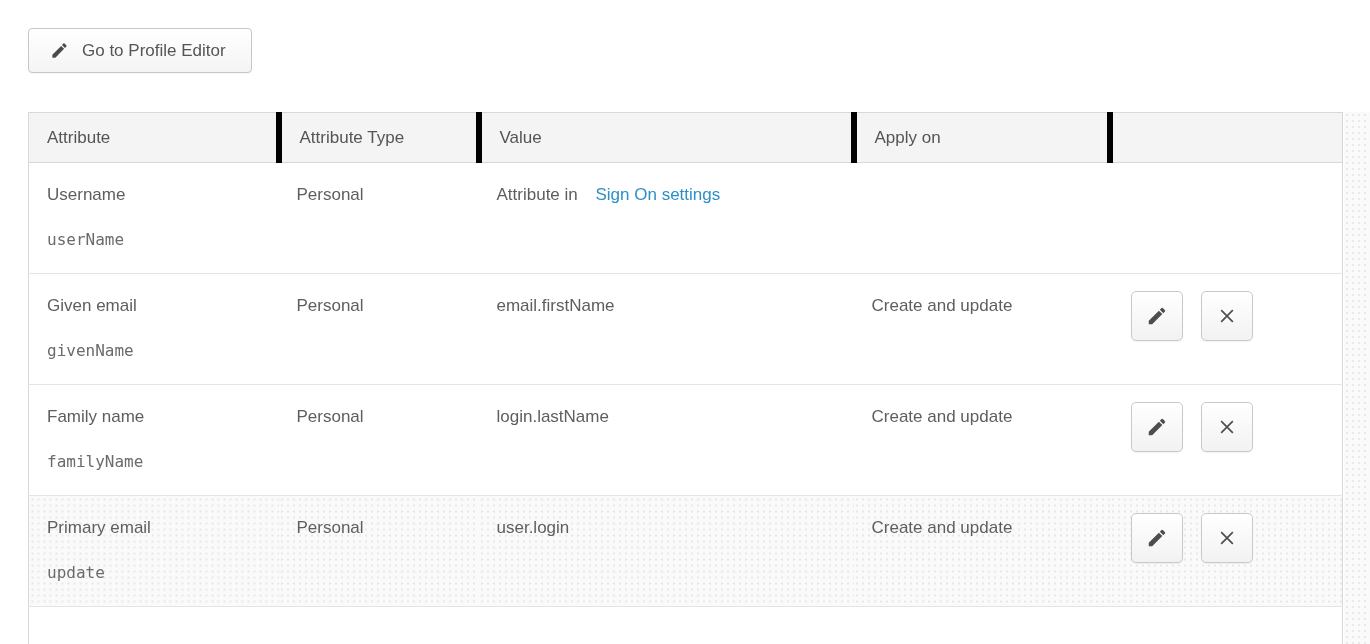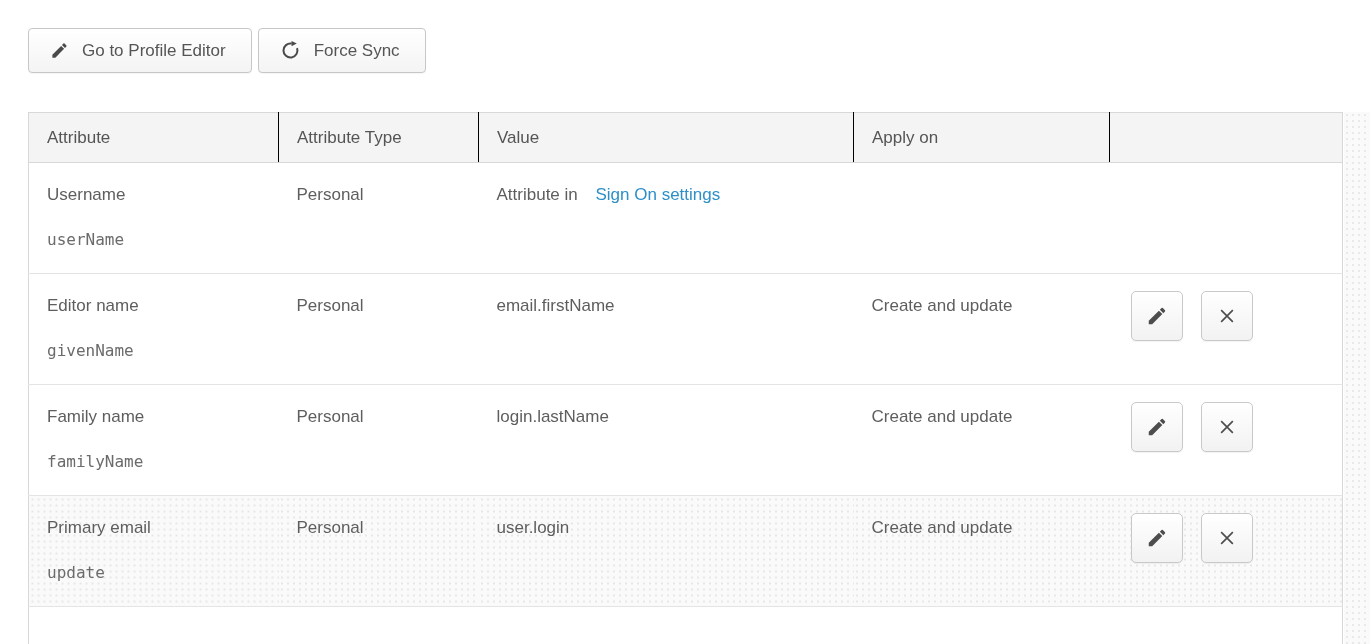--- a/index.html
+++ b/index.html
@@ -36,21 +36,21 @@
     border: 1px solid #d8d8d8;
   }
   .attr-table thead th {
     background: #f4f4f4;
     height: 50px;
     text-align: left;
     font-weight: 400;
     font-size: 17px;
     color: #555555;
     padding: 0 0 0 18px;
-    border-right: 1px solid #000000;
+    border-right: 6px solid #000000;
     border-bottom: 1px solid #d8d8d8;
     white-space: nowrap;
   }
   .attr-table thead th:last-child { border-right: none; }
 
   .attr-table tbody tr { height: 111px; }
   .attr-table tbody td {
     vertical-align: top;
     padding: 22px 0 8px 18px;
     font-size: 17px;
@@ -101,29 +101,20 @@
 
 <div class="toolbar">
   <button class="btn">
     <span style="display:inline-flex;">
       <svg width="19" height="19" viewBox="0 0 24 24" fill="currentColor">
         <path d="M3 17.25V21h3.75L17.81 9.94l-3.75-3.75L3 17.25zM20.71 7.04c.39-.39.39-1.02 0-1.41l-2.34-2.34a.9959.9959 0 0 0-1.41 0l-1.83 1.83 3.75 3.75 1.83-1.83z"></path>
       </svg>
     </span>
     <span>Go to Profile Editor</span>
   </button>
-  <button class="btn">
-    <span style="display:inline-flex;">
-      <svg width="21" height="21" viewBox="0 0 24 24">
-        <path d="M19.5 9.3 A8 8 0 1 1 13.4 4.12" fill="none" stroke="currentColor" stroke-width="2.3"></path>
-        <polygon points="13.2,1.1 13.2,7.2 19.2,4.1" fill="currentColor"></polygon>
-      </svg>
-    </span>
-    <span>Force Sync</span>
-  </button>
 </div>
 
 <table class="attr-table">
   <colgroup>
     <col style="width:250px">
       <col style="width:200px">
       <col style="width:375px">
       <col style="width:256px">
       <col>
   </colgroup>
@@ -144,21 +135,21 @@
         <span class="attr-var">userName</span>
       </td>
       <td>Personal</td>
       <td><span>Attribute in </span><a class="link">Sign On settings</a></td>
       <td></td>
       <td></td>
     </tr>
 
     <tr>
       <td>
-        <span class="attr-name">Editor name</span>
+        <span class="attr-name">Given email</span>
         <span class="attr-var">givenName</span>
       </td>
       <td>Personal</td>
       <td>email.firstName</td>
       <td>Create and update</td>
       <td class="actions-cell">
         <div class="actions">
           <button class="icon-btn">
             <span style="display:inline-flex;">
               <svg width="22" height="22" viewBox="0 0 24 24" fill="currentColor">

